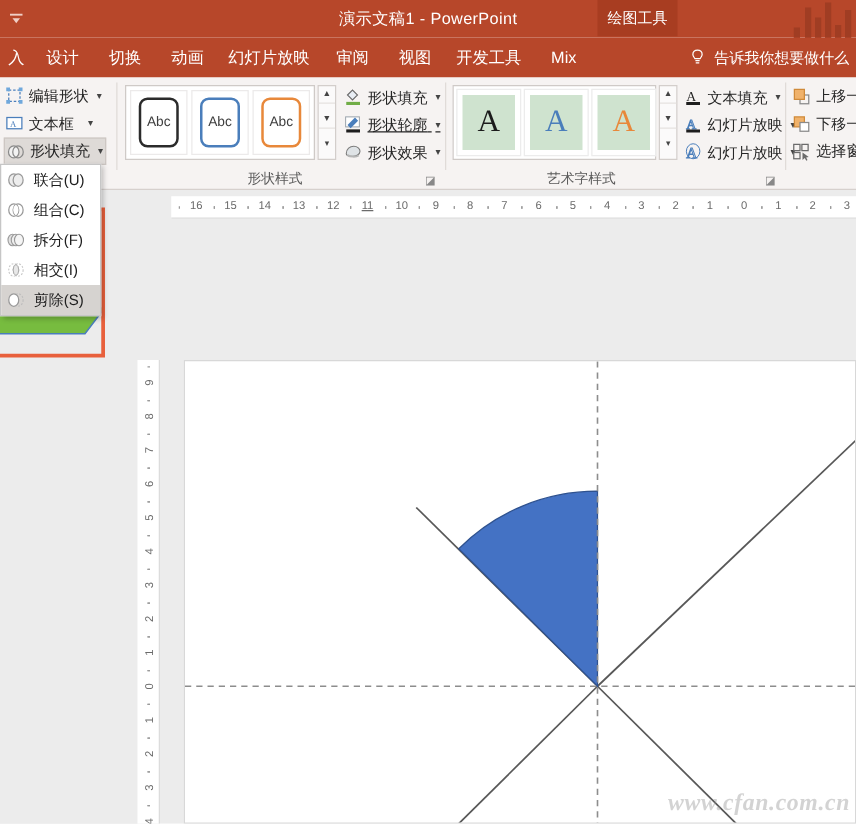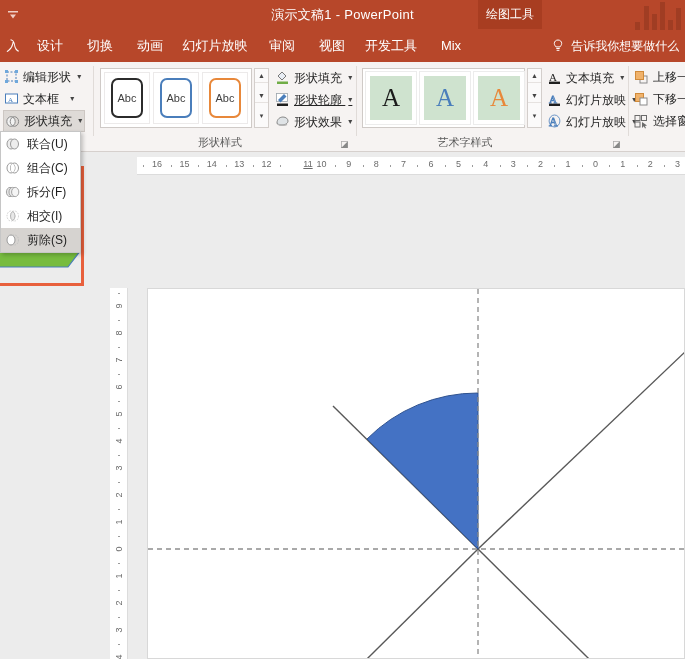--- a/index.html
+++ b/index.html
@@ -497,20 +497,21 @@
         <line x1="330" y1="260" x2="185" y2="117" stroke="#585858" stroke-width="1.4"></line>
         <line x1="330" y1="260" x2="538" y2="62" stroke="#585858" stroke-width="1.4"></line>
         <line x1="330" y1="260" x2="538" y2="466" stroke="#585858" stroke-width="1.4"></line>
         <line x1="330" y1="260" x2="122" y2="466" stroke="#585858" stroke-width="1.4"></line>
 
         <path d="M330 260 L330 104 A156 156 0 0 0 219 150 Z" fill="#4472c4" stroke="#2f528f" stroke-width="1"></path>
 
         <line x1="0" y1="260" x2="538" y2="260" stroke="#8d8d8d" stroke-width="1.3" stroke-dasharray="5,4"></line>
         <line x1="330" y1="0" x2="330" y2="371" stroke="#8d8d8d" stroke-width="1.3" stroke-dasharray="5,4"></line>
       </svg>
+      <div class="watermark">www.cfan.com.cn</div>
     </div>
   </div>
 
   <div class="leftgutter"></div>
   <div class="topgutter"></div>
 
   <div class="hruler">
       <div class="tk" style="left: 13px;">16</div>
       <div class="dot" style="left: 33.7px;"></div>
       <div class="dot" style="left: 6.3px;"></div>
@@ -519,21 +520,21 @@
       <div class="dot" style="left: 33.7px;"></div>
       <div class="tk" style="left: 67.8px;">14</div>
       <div class="dot" style="left: 88.5px;"></div>
       <div class="dot" style="left: 61.1px;"></div>
       <div class="tk" style="left: 95.2px;">13</div>
       <div class="dot" style="left: 115.9px;"></div>
       <div class="dot" style="left: 88.5px;"></div>
       <div class="tk" style="left: 122.6px;">12</div>
       <div class="dot" style="left: 143.3px;"></div>
       <div class="dot" style="left: 115.9px;"></div>
-      <div class="tk" style="left: 164px; text-decoration: underline;">11</div>
+      <div class="tk" style="left: 150px; text-decoration: underline;">11</div>
       <div class="dot" style="left: 170.7px;"></div>
       <div class="dot" style="left: 143.3px;"></div>
       <div class="tk" style="left: 177.4px;">10</div>
       <div class="dot" style="left: 198.1px;"></div>
       <div class="dot" style="left: 170.7px;"></div>
       <div class="tk" style="left: 204.8px;">9</div>
       <div class="dot" style="left: 225.5px;"></div>
       <div class="dot" style="left: 198.1px;"></div>
       <div class="tk" style="left: 232.2px;">8</div>
       <div class="dot" style="left: 252.9px;"></div>

